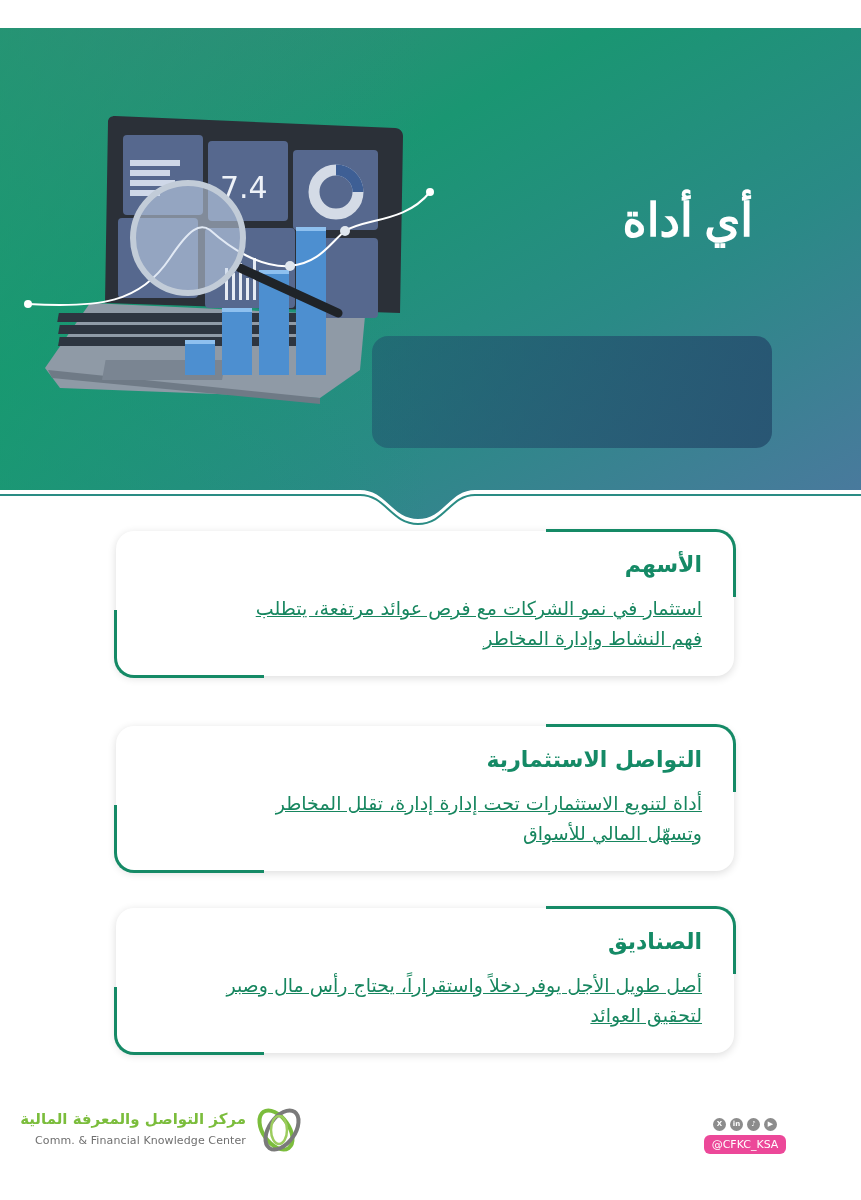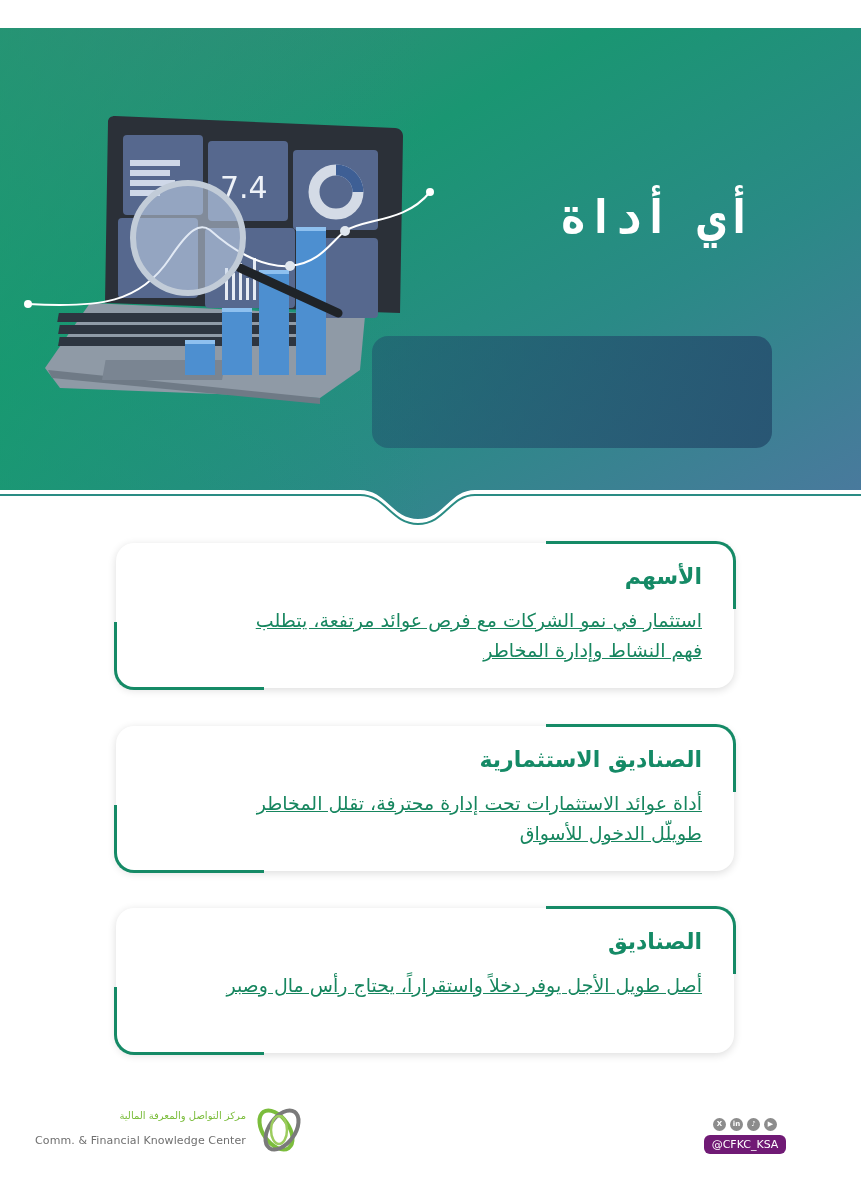--- a/index.html
+++ b/index.html
@@ -8,21 +8,21 @@
 
   
   .hero {
     position: absolute; left: 0; top: 0; width: 861px; height: 500px; margin-top: 28px;
   }
   .hero svg.bg { position: absolute; left: 0; top: 0; }
 
   .title {
     position: absolute; right: 108px; top: 160px; width: 360px;
     direction: rtl; text-align: right; color: #ffffff;
-    font-family: Liberation Mono, monospace; font-weight: bold;
+    font-family: Liberation Serif, serif; font-weight: bold;
     font-size: 46px; line-height: 66px;
   }
   .subtitle-box {
     position: absolute; left: 372px; top: 308px; width: 400px; height: 112px;
     border-radius: 16px;
     background: linear-gradient(90deg, rgba(31,82,108,0.55), rgba(37,79,110,0.85));
   }
   .subtitle {
     position: absolute; right: 108px; top: 326px; width: 420px;
     direction: rtl; text-align: right; color: #ffffff;
@@ -56,38 +56,38 @@
   .card-body {
     position: absolute; right: 32px; top: 62px; width: 575px;
     direction: rtl; text-align: right; color: #17865f;
     font-size: 19px; line-height: 30px; text-decoration: underline;
   }
 
   
   .logo { position: absolute; left: 62px; top: 1100px; width: 250px; height: 60px; }
   .logo-ar {
     position: absolute; right: 66px; top: 10px; direction: rtl; text-align: right;
-    color: #7bbd3c; font-size: 10px; font-weight: normal; white-space: nowrap;
+    color: #7bbd3c; font-size: 15px; font-weight: bold; white-space: nowrap;
   }
   .logo-en {
     position: absolute; right: 66px; top: 34px; color: #6f6f6f;
     font-size: 11px; white-space: nowrap; letter-spacing: 0.1px;
   }
   .logo-mark { position: absolute; right: 8px; top: 2px; width: 50px; height: 56px; }
 
   .social { position: absolute; left: 704px; top: 1118px; width: 82px; height: 40px; }
   .social-icons { display: flex; gap: 4px; justify-content: center; }
   .s-icon {
     width: 13px; height: 13px; border-radius: 50%; background: #8c8c8c;
     color: #fff; font-size: 7px; line-height: 13px; text-align: center;
     font-weight: bold;
   }
   .handle {
     margin-top: 4px; width: 82px; height: 19px; border-radius: 6px;
-    background: #701a75; color: #ffffff; font-size: 11px; line-height: 19px;
+    background: #ec4899; color: #ffffff; font-size: 11px; line-height: 19px;
     text-align: center;
   }
 </style>
 </head>
 <body>
 
 <div class="hero">
   <svg class="bg" width="861" height="500" viewBox="0 0 861 500">
     <defs>
       <linearGradient id="heroGrad" x1="0" y1="0" x2="1" y2="1">
@@ -170,46 +170,47 @@
     </g>
   </svg>
 
   <div class="title">
     <div>أي أداة</div>
   </div>
 
   <div class="subtitle-box"></div>
 </div>
 
-<div class="card" style="top:543px;">
+<div class="card" style="top:531px;">
   <div class="accent-tr"></div>
   <div class="accent-bl"></div>
   <div class="card-title">الأسهم</div>
   <div class="card-body">
     <div>استثمار في نمو الشركات مع فرص عوائد مرتفعة، يتطلب</div>
     <div>فهم النشاط وإدارة المخاطر</div>
   </div>
 </div>
 
 <div class="card" style="top:726px;">
   <div class="accent-tr"></div>
   <div class="accent-bl"></div>
-  <div class="card-title">الصناديق الاستثمارية</div>
+  <div class="card-title">التواصل الاستثمارية</div>
   <div class="card-body">
-    <div>أداة عوائد الاستثمارات تحت إدارة محترفة، تقلل المخاطر</div>
-    <div>طويلّل الدخول للأسواق</div>
+    <div>أداة لتنويع الاستثمارات تحت إدارة إدارة، تقلل المخاطر</div>
+    <div>وتسهّل المالي للأسواق</div>
   </div>
 </div>
 
 <div class="card" style="top:908px;">
   <div class="accent-tr"></div>
   <div class="accent-bl"></div>
   <div class="card-title">الصناديق</div>
   <div class="card-body">
     <div>أصل طويل الأجل يوفر دخلاً واستقراراً، يحتاج رأس مال وصبر</div>
+    <div>لتحقيق العوائد</div>
   </div>
 </div>
 
 <div class="logo">
   <div class="logo-ar">مركز التواصل والمعرفة المالية</div>
   <div class="logo-en">Comm. &amp; Financial Knowledge Center</div>
   <svg class="logo-mark" viewBox="0 0 50 56">
     <ellipse cx="22" cy="28" rx="13" ry="22" transform="rotate(-35 22 28)" fill="none" stroke="#7bbd3c" stroke-width="4"></ellipse>
     <ellipse cx="28" cy="28" rx="13" ry="22" transform="rotate(35 28 28)" fill="none" stroke="#7a7a7a" stroke-width="4"></ellipse>
     <ellipse cx="25" cy="28" rx="8" ry="14" fill="none" stroke="#9ccc5e" stroke-width="2.5"></ellipse>

